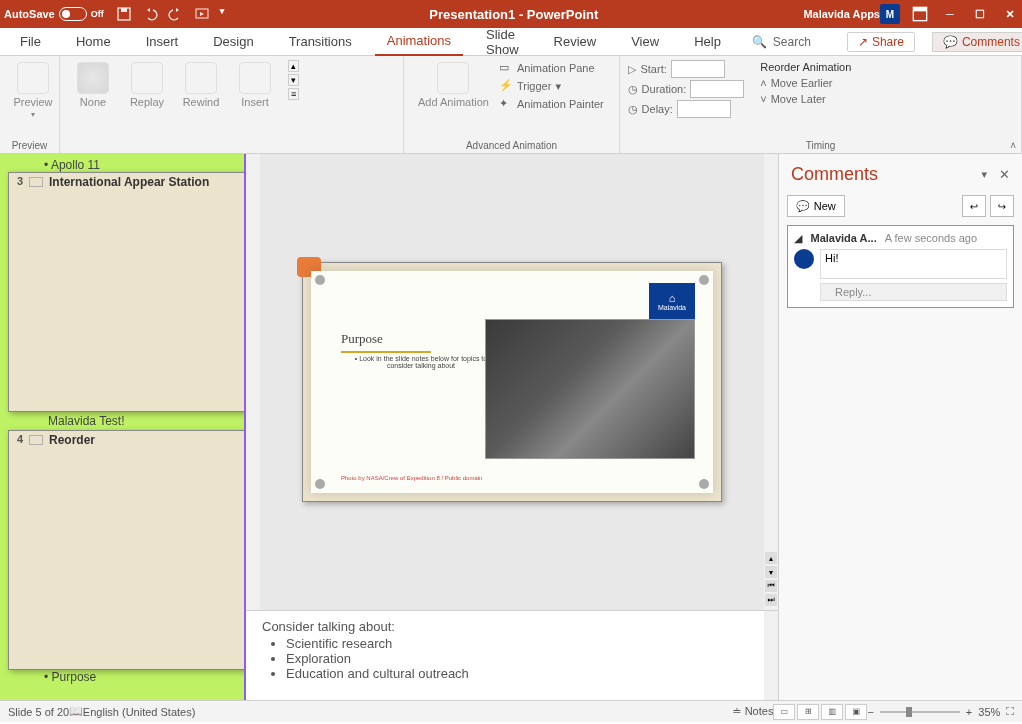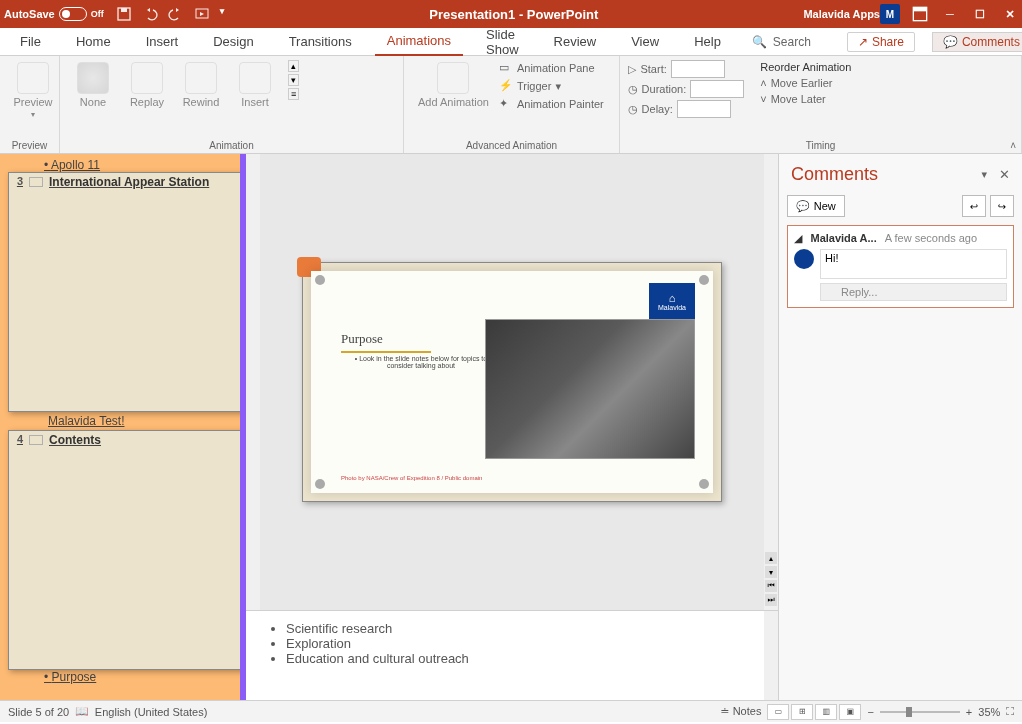--- a/index.html
+++ b/index.html
@@ -37,21 +37,21 @@
 .ribbon-btn .rlabel { font-size: 11px; }
 .ribbon-small { display: flex; flex-direction: column; gap: 2px; }
 .ribbon-small-item { display: flex; align-items: center; gap: 4px; font-size: 11px; color: #666; padding: 1px 0; }
 .ribbon-small-item .sicon { width: 14px; height: 14px; }
 .timing-row { display: flex; align-items: center; gap: 4px; font-size: 11px; color: #666; }
 .timing-row input { width: 54px; height: 18px; border: 1px solid #bbb; font-size: 10px; }
 .collapse-arrow { position: absolute; right: 6px; bottom: 2px; color: #666; font-size: 10px; }
 
 
 .main { display: flex; height: calc(724px - 28px - 30px - 98px - 22px); }
-.outline-pane { width: 246px; background: #fdba74; border-right: 6px solid #8b5cf6; overflow: hidden; padding: 4px 8px; font-size: 12px; color: #444; text-decoration: underline; }
+.outline-pane { width: 246px; background: #bef264; border-right: 2px solid #8b5cf6; overflow: hidden; padding: 4px 8px; font-size: 12px; color: #444; }
 .outline-item { padding: 2px 0; display: flex; align-items: flex-start; gap: 6px; }
 .outline-item.slide { font-weight: 600; color: #333; }
 .outline-num { width: 14px; text-align: right; color: #555; font-size: 11px; }
 .outline-thumb { width: 14px; height: 10px; border: 1px solid #b0b0b0; margin-top: 2px; flex-shrink: 0; }
 .outline-bullet { padding-left: 36px; }
 .outline-bullet::before { content: "• "; }
 
 .slide-area { flex: 1; background: #e8e8e8; display: flex; flex-direction: column; position: relative; }
 .slide-canvas { flex: 1; display: flex; align-items: center; justify-content: center; position: relative; }
 .slide-scroll { position: absolute; left: 0; top: 0; bottom: 0; width: 14px; background: #f0f0f0; }
@@ -81,24 +81,24 @@
 .new-btn { border: 1px solid #bbb; background: #fff; padding: 2px 8px; font-size: 11px; display: flex; align-items: center; gap: 4px; }
 .nav-btn { border: 1px solid #bbb; background: #fff; width: 24px; height: 22px; display: flex; align-items: center; justify-content: center; font-size: 10px; }
 .comments-toolbar { display: flex; justify-content: space-between; margin-bottom: 8px; }
 .comment-thread { border: 1px solid #d08060; padding: 6px; background: #fff; }
 .comment-meta { font-size: 11px; display: flex; gap: 8px; color: #333; }
 .comment-meta .author { font-weight: 600; text-align: right; }
 .comment-meta .time { color: #888; }
 .comment-body { display: flex; gap: 6px; margin-top: 4px; }
 .comment-body .cavatar { width: 20px; height: 20px; background: #0a3d91; border-radius: 50%; flex-shrink: 0; }
 .comment-body .ctext { flex: 1; background: #fff; border: 1px solid #ddd; padding: 2px 4px; font-size: 11px; min-height: 30px; }
-.reply-box { margin-top: 4px; margin-left: 26px; background: #f0f0f0; border: 1px solid #ddd; padding: 2px 20px; font-size: 11px; color: #888; }
-
-
-.statusbar { height: 22px; background: #f3f3f3; border-top: 1px solid #d0d0d0; display: flex; align-items: center; padding: 0 8px; font-size: 11px; color: #555; gap: 6px; }
+.reply-box { margin-top: 4px; margin-left: 26px; background: #f0f0f0; border: 1px solid #ddd; padding: 2px 14px; font-size: 11px; color: #888; }
+
+
+.statusbar { height: 22px; background: #f3f3f3; border-top: 1px solid #d0d0d0; display: flex; align-items: center; padding: 0 8px; font-size: 11px; color: #555; gap: 0; }
 .statusbar .spacer { flex: 1; }
 .statusbar .viewbtns { display: flex; gap: 2px; }
 .statusbar .vbtn { width: 22px; height: 16px; border: 1px solid #ccc; background: #fff; font-size: 8px; display: flex; align-items: center; justify-content: center; }
 .statusbar .zoom { display: flex; align-items: center; gap: 6px; }
 .statusbar .zoom-track { width: 80px; height: 2px; background: #bbb; position: relative; }
 .statusbar .zoom-thumb { width: 6px; height: 10px; background: #888; position: absolute; top: -4px; left: 26px; }
 
 svg { display: block; }
 </style>
 </head>
@@ -207,21 +207,20 @@
       <div class="ribbon-btn">
           <div class="ricon"></div>
           <span class="rlabel">Insert</span>
         </div>
       <div style="display:flex;flex-direction:column;gap:2px;margin-left:4px">
         <span style="font-size:9px;border:1px solid #ccc;padding:0 2px">▴</span>
         <span style="font-size:9px;border:1px solid #ccc;padding:0 2px">▾</span>
         <span style="font-size:9px;border:1px solid #ccc;padding:0 2px">≡</span>
       </div>
     </div>
-    <div class="group-label">Animation</div>
   </div>
   <div class="ribbon-group" style="width:216px">
     <div class="ribbon-row">
       <div class="ribbon-btn">
         <div class="ricon"></div>
         <span class="rlabel">Add Animation</span>
       </div>
       <div class="ribbon-small">
         <div class="ribbon-small-item">
             <span class="sicon">▭</span>
@@ -277,21 +276,21 @@
         <span>International Appear Station</span>
       </div>
       <div class="outline-item">
         <span class="outline-num"></span>
         <span style="width:14px"></span>
         <span>Malavida Test!</span>
       </div>
       <div class="outline-item slide">
         <span class="outline-num">4</span>
         <span class="outline-thumb "></span>
-        <span>Contents</span>
+        <span>Reorder</span>
       </div>
       <div class="outline-bullet">Purpose</div>
     </div>
 
   <div class="slide-area">
     <div class="slide-canvas">
       <div class="slide-scroll"></div>
       <div class="slide">
         <div class="comment-bubble"></div>
         <div class="slide-inner">
@@ -310,20 +309,21 @@
         </div>
       </div>
       <div class="slide-scroll-r">
         <div class="sbtn">▴</div>
         <div class="sbtn">▾</div>
         <div class="sbtn">⏮</div>
         <div class="sbtn">⏭</div>
       </div>
     </div>
     <div class="notes-pane">
+      <div>Consider talking about:</div>
       <ul id="notes-list">
           <li>Scientific research</li>
           <li>Exploration</li>
           <li>Education and cultural outreach</li>
         </ul>
       <div class="notes-scroll"></div>
     </div>
   </div>
 
   <div class="comments-pane">

